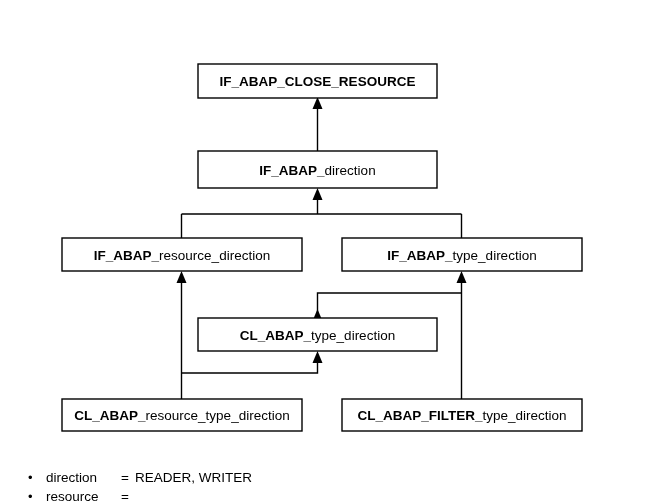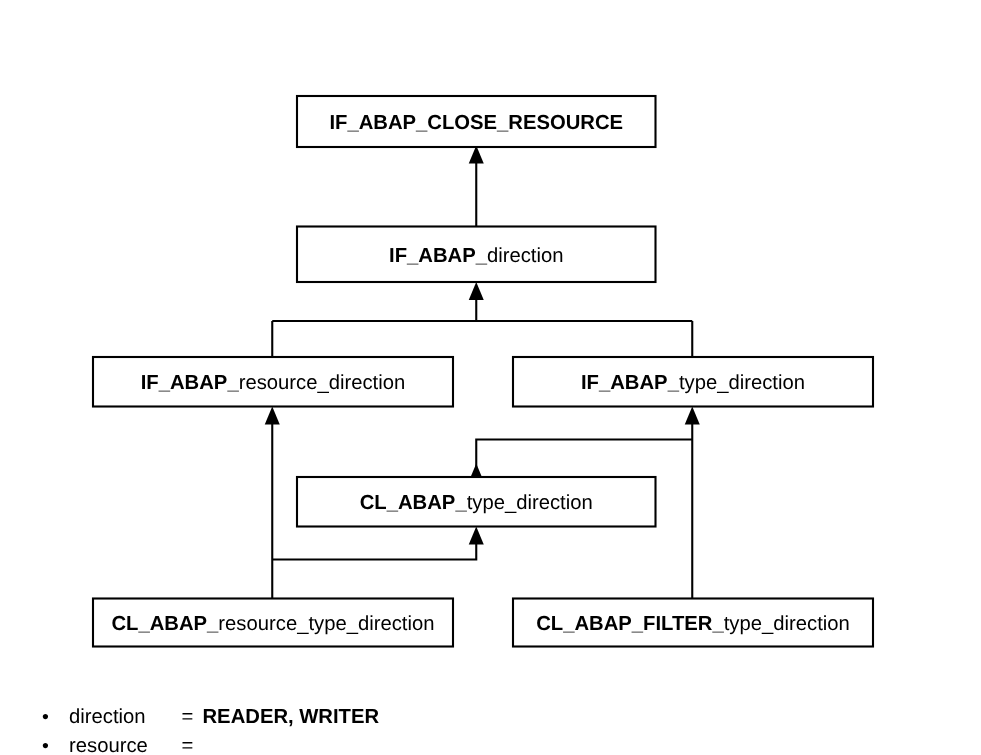--- a/index.html
+++ b/index.html
@@ -86,21 +86,21 @@
     line-height: 19px;
   }
   .legend-eq {
     width: 14px;
     flex: 0 0 14px;
     font-size: 13.5px;
     line-height: 19px;
   }
   .legend-values {
     font-size: 13.5px;
-    font-weight: bold;
+    font-weight: normal;
     line-height: 19px;
   }
 </style>
 </head>
 <body>
 
 <div id="diagram-root">
 
   <svg id="class-diagram" viewBox="0 0 654 503">
 

